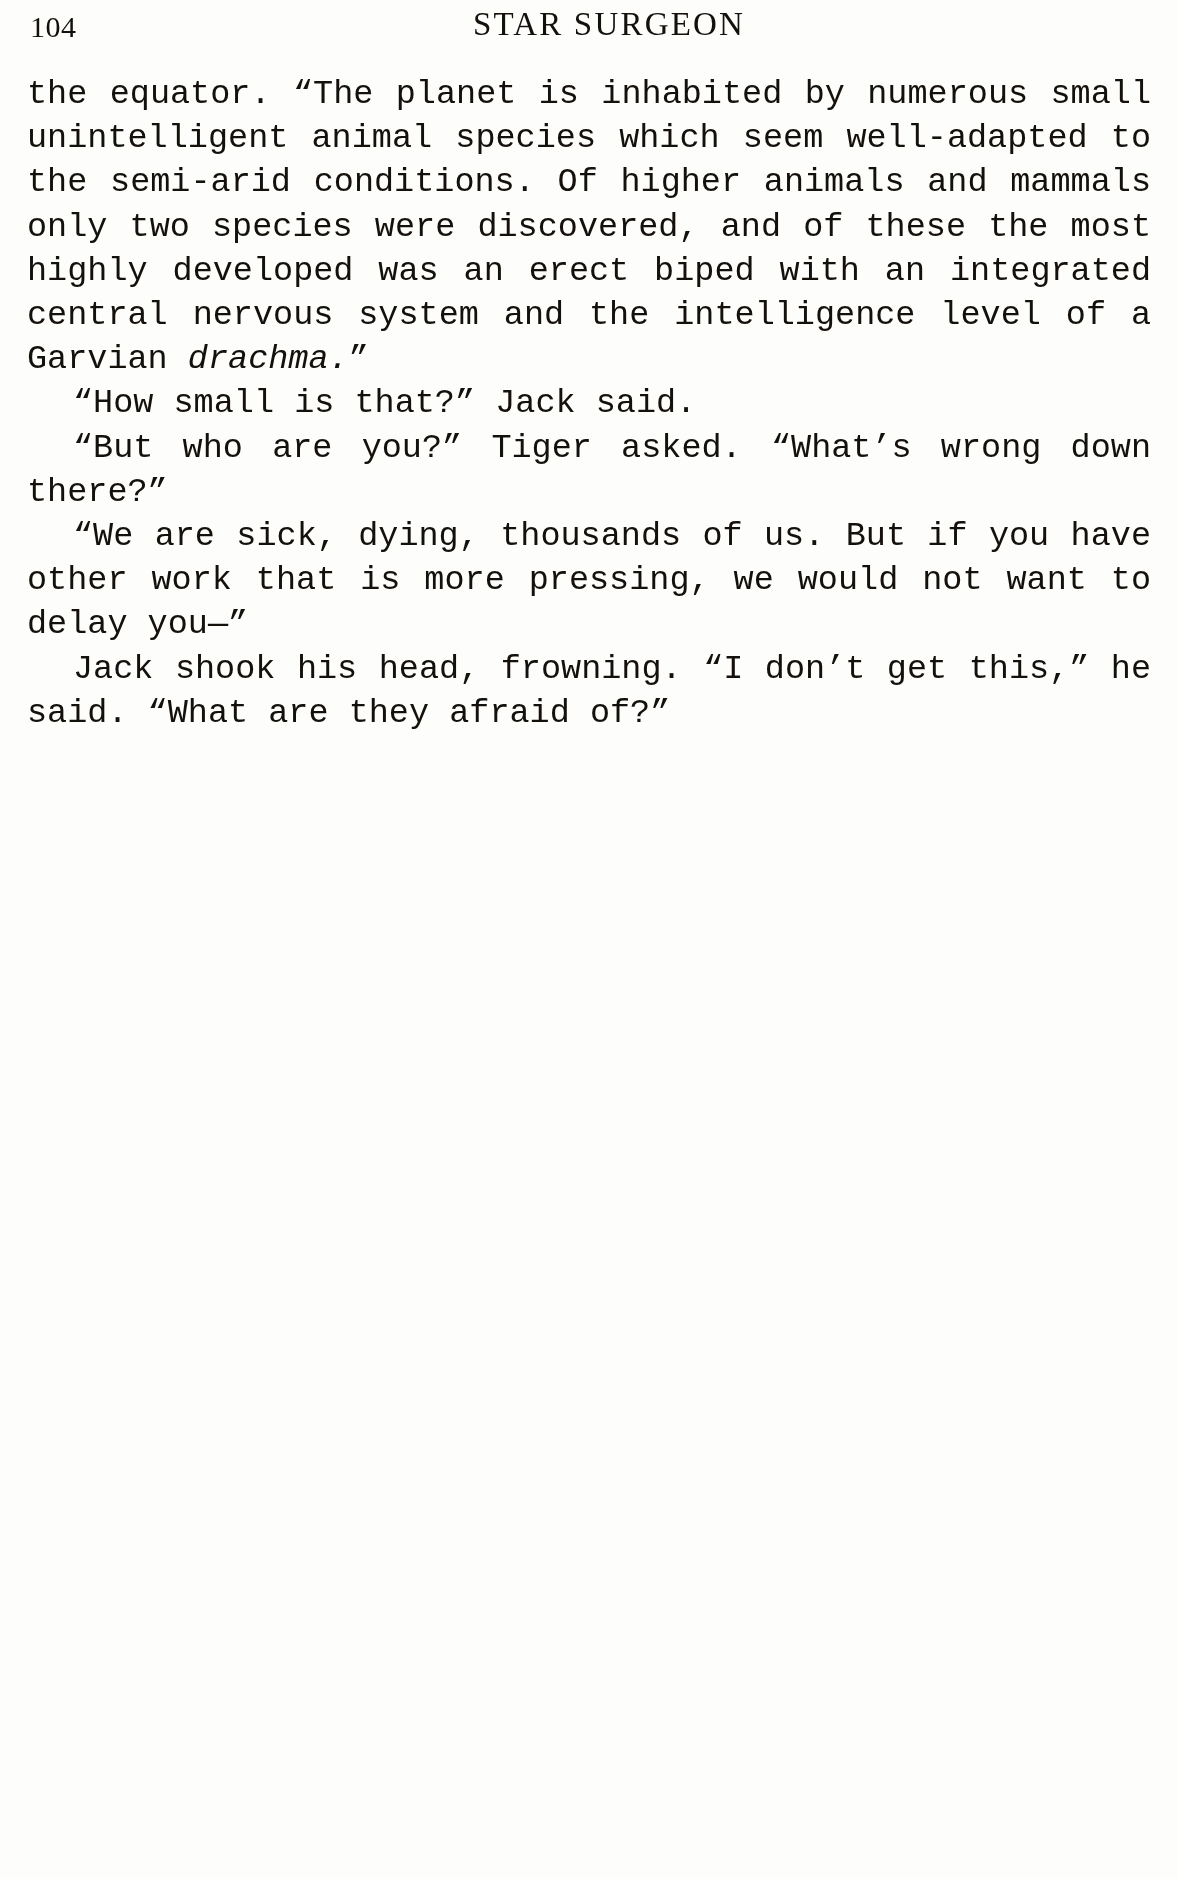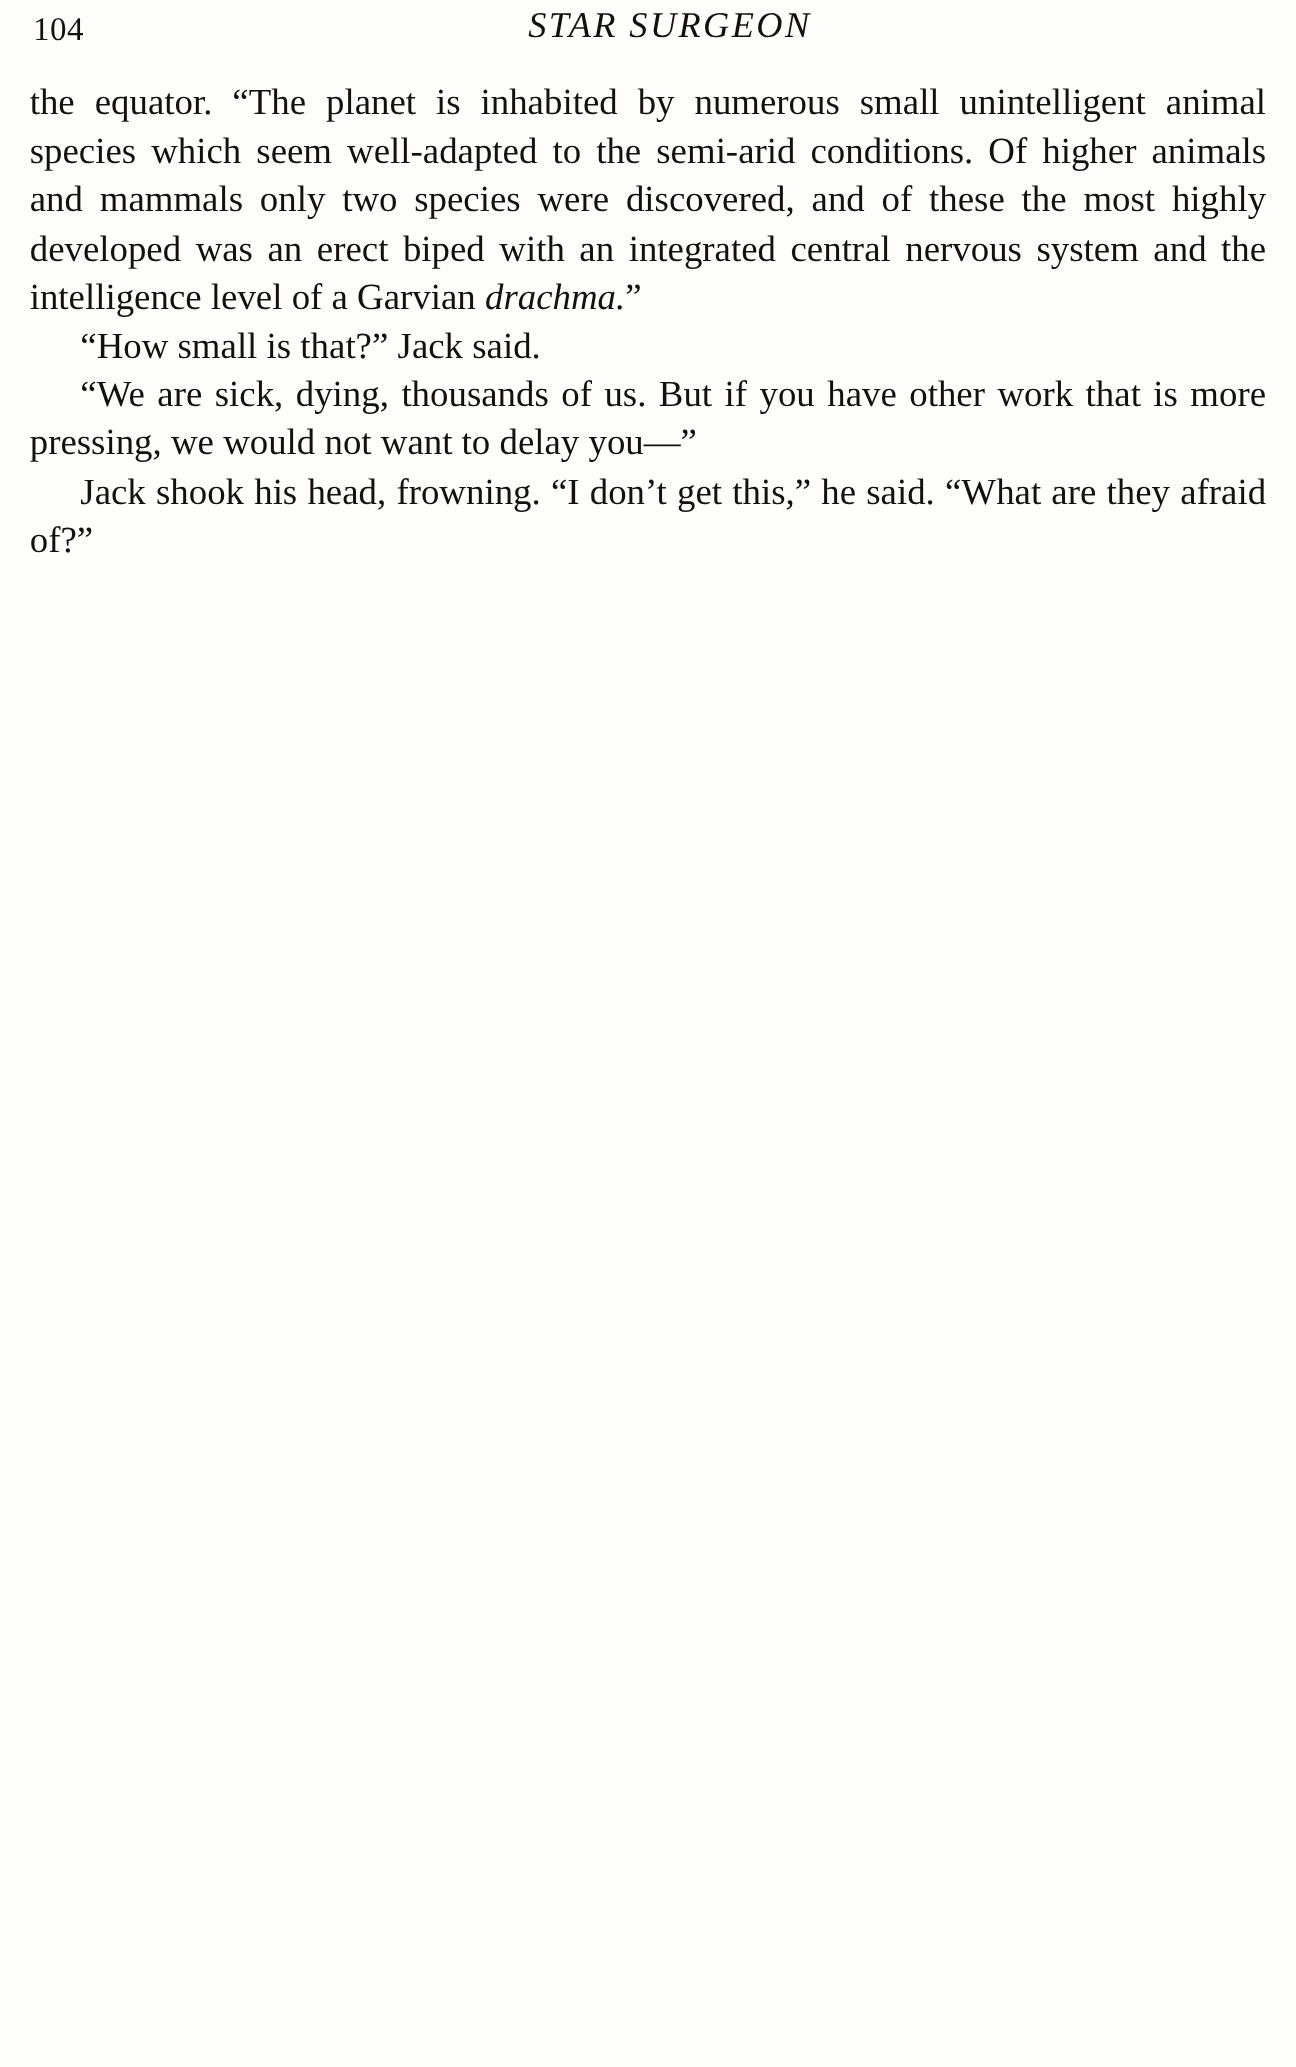--- a/index.html
+++ b/index.html
@@ -33,36 +33,36 @@
   .running-title {
     position: absolute;
     left: 0;
     top: 0;
     width: 100%;
     text-align: center;
     font-size: 33px;
     letter-spacing: 2.2px;
     padding-left: 40px;
     box-sizing: border-box;
-    font-style: italic;
   }
   .body-col {
     position: absolute;
     top: 72px;
     left: 27px;
     width: 1124px;
   }
   p {
     margin: 0;
     font-size: 33.5px;
     line-height: 44.2px;
     text-align: justify;
     text-justify: inter-word;
     -webkit-hyphens: none;
     hyphens: none;
+    font-family: Liberation Mono, monospace;
   }
   p.indent {
     text-indent: 46px;
   }
   p.cont {
     text-indent: 0;
   }
   .last-line-left {
     text-align: left;
   }
@@ -76,17 +76,18 @@
 <div class="page">
 
   <div class="header">
     <div class="folio">104</div>
     <div class="running-title">STAR SURGEON</div>
   </div>
 
   <div class="body-col" id="body-col">
       <p class="cont">the equator. “The planet is inhabited by numerous small unintelligent animal species which seem well-adapted to the semi-arid conditions. Of higher animals and mammals only two species were discovered, and of these the most highly developed was an erect biped with an integrated central nervous system and the intelligence level of a Garvian <em>drachma.</em>”</p>
       <p class="indent">“How small is that?” Jack said.</p>
+      <p class="indent">“But who are you?” Tiger asked. “What’s wrong down there?”</p>
       <p class="indent">“We are sick, dying, thousands of us. But if you have other work that is more pressing, we would not want to delay you—”</p>
       <p class="indent">Jack shook his head, frowning. “I don’t get this,” he said. “What are they afraid of?”</p>
     </div>
 
 </div>
 
 </body></html>

